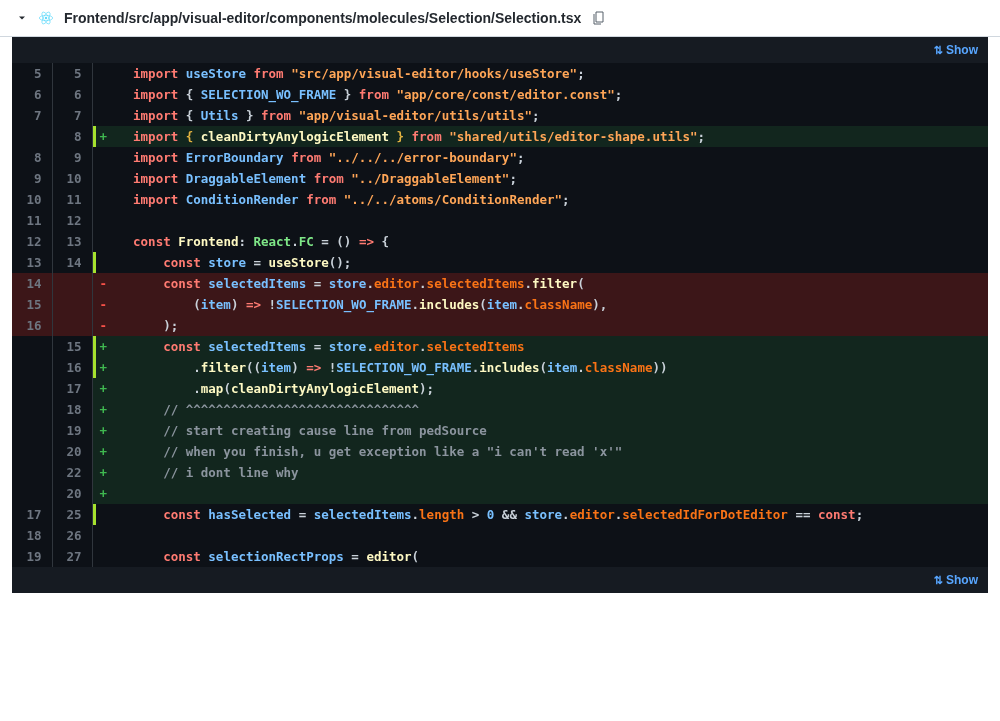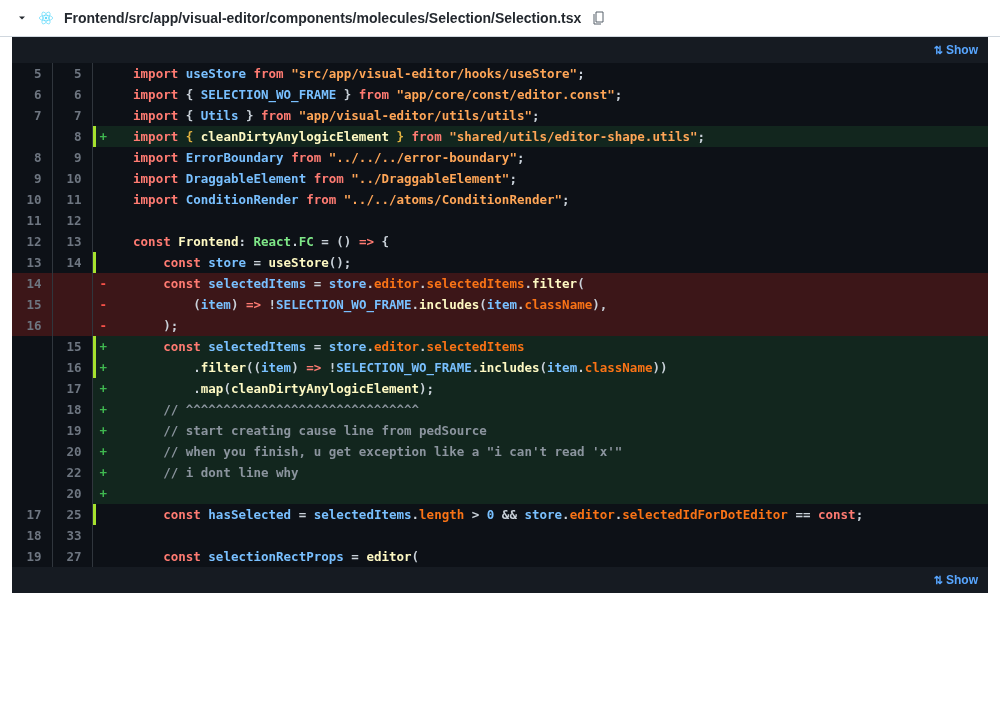--- a/index.html
+++ b/index.html
@@ -313,21 +313,21 @@
           <td class="code"></td>
         </tr>
         <tr class="diff-row context">
           <td class="line-num ln">17</td>
           <td class="line-num rn">25</td>
           <td class="marker"> <span class="marker-bar"></span></td>
           <td class="code">      <span class="kw">const</span> <span class="id">hasSelected</span> = <span class="id">selectedItems</span>.<span class="prop">length</span> &gt; <span class="num">0</span> &amp;&amp; <span class="id">store</span>.<span class="prop">editor</span>.<span class="prop">selectedIdForDotEditor</span> == <span class="kw">const</span>;</td>
         </tr>
         <tr class="diff-row context">
           <td class="line-num ln">18</td>
-          <td class="line-num rn">33</td>
+          <td class="line-num rn">26</td>
           <td class="marker"> </td>
           <td class="code"></td>
         </tr>
         <tr class="diff-row context">
           <td class="line-num ln">19</td>
           <td class="line-num rn">27</td>
           <td class="marker"> </td>
           <td class="code">      <span class="kw">const</span> <span class="id">selectionRectProps</span> = <span class="fn">editor</span>(</td>
         </tr>
       </tbody>

